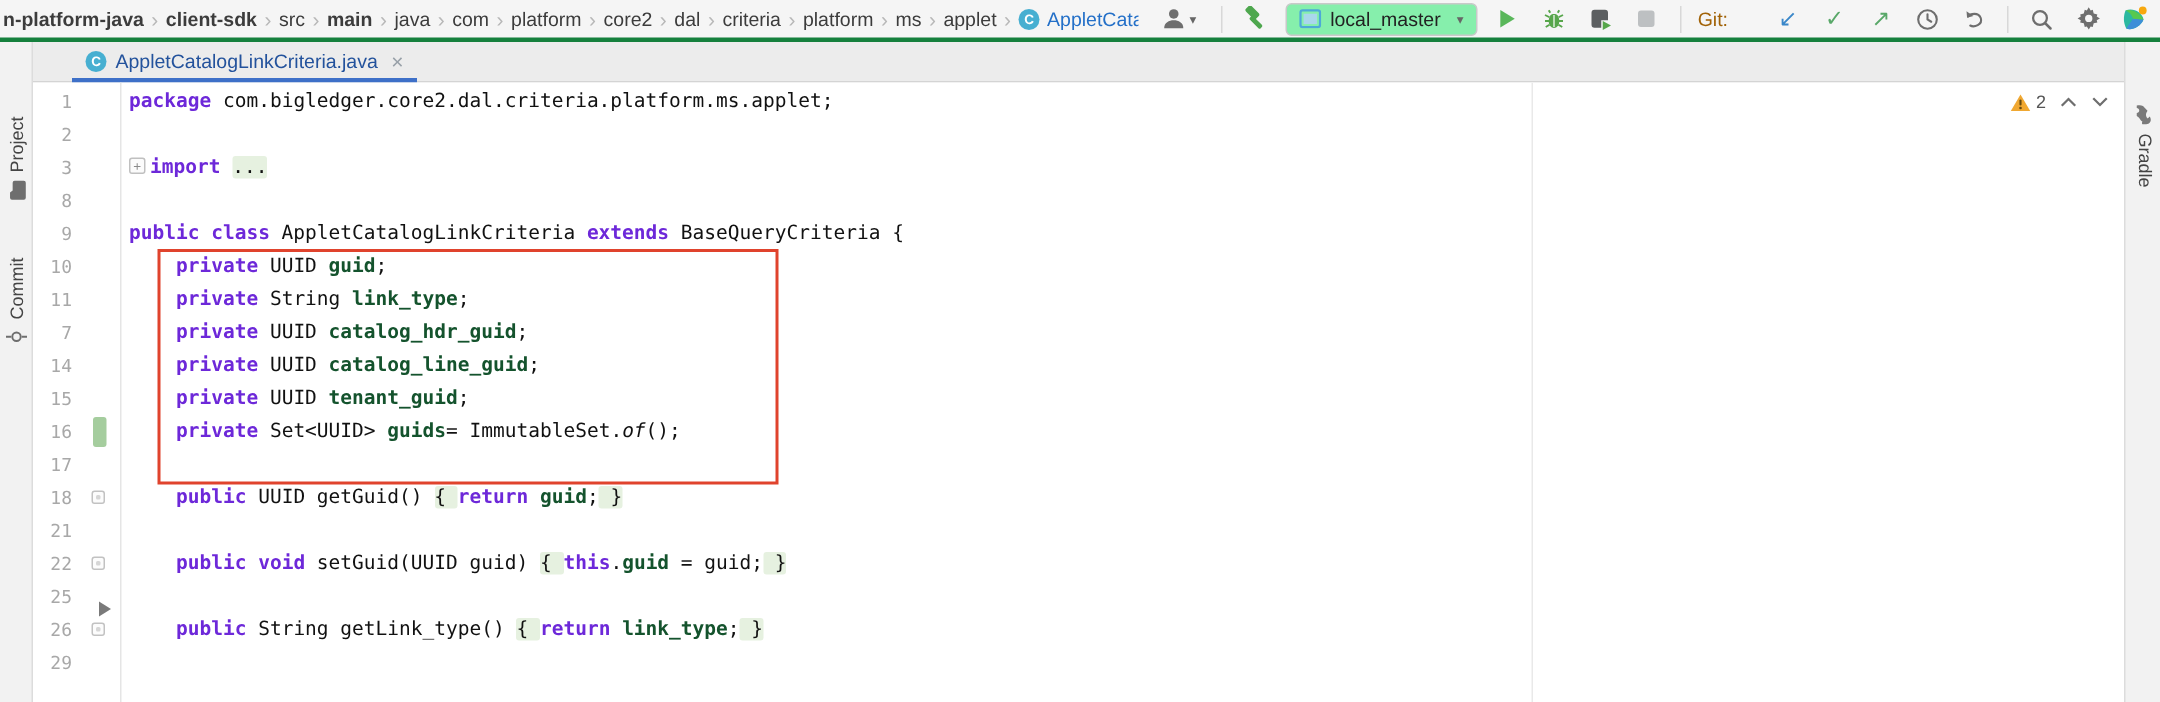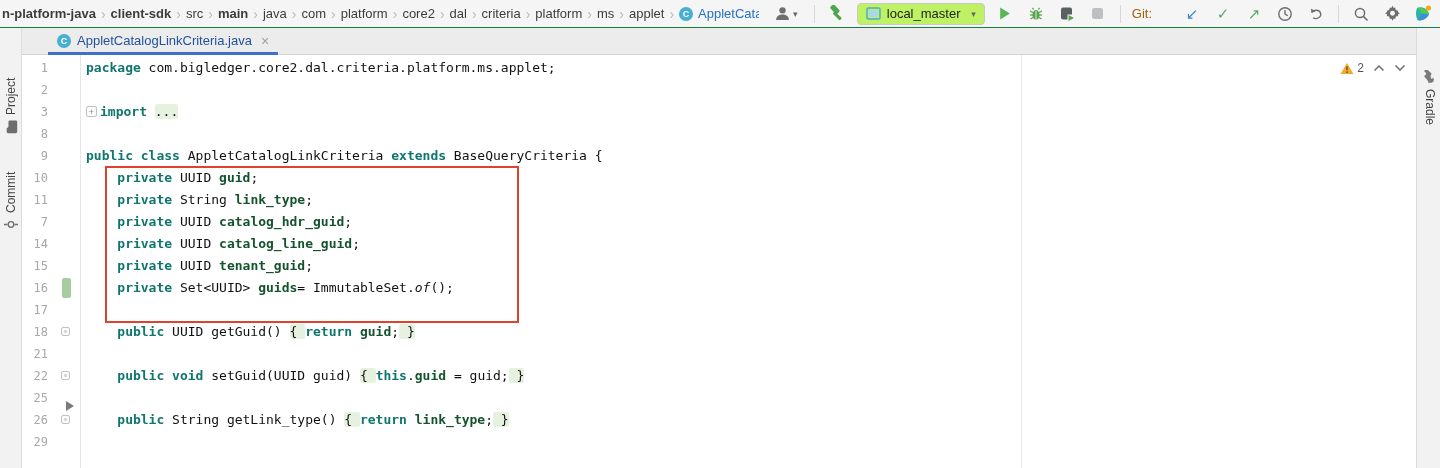--- a/index.html
+++ b/index.html
@@ -1,34 +1,34 @@
 <!DOCTYPE html>
 <html><head>
 <meta charset="utf-8">
 <style>
   * { margin:0; padding:0; box-sizing:border-box; }
   html,body { width:1440px; height:468px; overflow:hidden; background:#fff;
     font-family:"Liberation Sans", sans-serif; }
   .app { width:1440px; height:468px; display:flex; flex-direction:column; overflow:hidden; }
 
   
-  .toolbar { height:28px; flex:none; background:#F5F5F5; border-bottom:1px solid #15803d;
+  .toolbar { height:28px; flex:none; background:#F5F5F5; border-bottom:3px solid #15803d;
     display:flex; align-items:center; padding:0 6px 0 2px; }
   .breadcrumbs { flex:1; display:flex; align-items:center; overflow:hidden; white-space:nowrap; }
   .bc-item { font-size:13px; color:#3C3C3C; display:flex; align-items:center; gap:5px; cursor:default; }
   .bc-item.b { font-weight:bold; }
   .bc-item.cur { color:#2470C8; }
   .bc-sep { color:#B8B8B8; font-size:14px; padding:0 5px; }
   .classbadge { width:14px; height:14px; border-radius:50%; background:#47AFD1; color:#fff;
     font-size:9px; font-weight:bold; display:inline-flex; align-items:center; justify-content:center; }
   .tb-right { display:flex; align-items:center; gap:9px; flex:none; padding-left:10px; }
   .tbtn { width:22px; height:22px; display:flex; align-items:center; justify-content:center; border-radius:4px; }
   .tsep { width:1px; height:18px; background:#D8D8D8; margin:0 2px; }
   .caret { font-size:9px; color:#666; margin-left:2px; }
-  .combo { display:flex; align-items:center; gap:6px; background:#bef264; border:1px solid #C9C9C9;
+  .combo { display:flex; align-items:center; gap:6px; background:#86efac; border:1px solid #C9C9C9;
     border-radius:4px; height:22px; padding:0 8px; font-size:13px; color:#222; min-width:128px; }
   .combo .lbl { flex:1; }
   .gitlabel { font-size:13px; color:#a16207; margin-right:20px; }
   .uni { font-size:15px; line-height:1; }
   .u-update { color:#3A87C9; }
   .u-commit { color:#59A869; }
   .u-push   { color:#59A869; }
   .stop-sq { width:11px; height:11px; background:#BDC0C2; border-radius:2px; }
 
   
@@ -58,21 +58,21 @@
   .row { display:flex; height:22px; line-height:22px; position:relative;
     font-family:"DejaVu Sans Mono", monospace; font-size:13px; white-space:pre; }
   .ln { width:26px; flex:none; text-align:right; color:#A8A8A8; font-size:12px; }
   .foldcol { width:32px; flex:none; position:relative; }
   .gfold { position:absolute; left:13px; top:6px; width:9px; height:9px; border:1px solid #C2C2C2;
     border-radius:2px; background:#FCFCFC; }
   .gfold::after { content:""; position:absolute; inset:2px; background:#D6D6D6; border-radius:1px; }
   .vcs { position:absolute; left:14px; top:1px; width:9px; height:20px; background:#A5CD9E; border-radius:2px; }
   .codetext { padding-left:6px; color:#111; }
   .seg-p { color:#111; }
-  .seg-k { color:#0f766e; font-weight:bold; }
+  .seg-k { color:#6d28d9; font-weight:bold; }
   .seg-f { color:#14532d; font-weight:bold; }
   .seg-st { color:#111; font-style:italic;margin-top:14px; }
   .seg-fold { background:#E6F1E0; border-radius:2px; color:#111; }
   .seg-fbox { display:inline-block; width:11px; height:11px; border:1px solid #C0C0C0; border-radius:2px;
     background:#FBFBFB; color:#8A8A8A; font-size:9px; line-height:10px; text-align:center;
     vertical-align:1px; margin-right:3px; font-family:"Liberation Sans",sans-serif; }
   .redbox { position:absolute; left:83px; top:111px; width:414px; height:157px;
     border:2px solid #E0432D; pointer-events:none; }
   .cursor-tri { position:absolute; left:44px; top:346px; width:0; height:0;
     border-left:8px solid #7A7A7A; border-top:5px solid transparent; border-bottom:5px solid transparent; }

